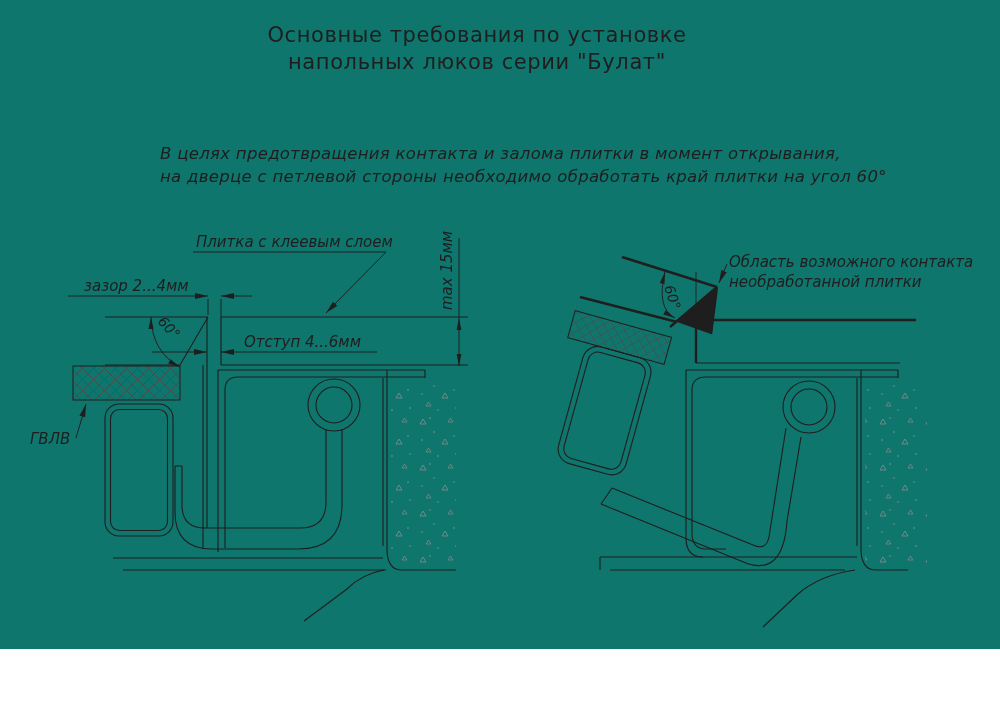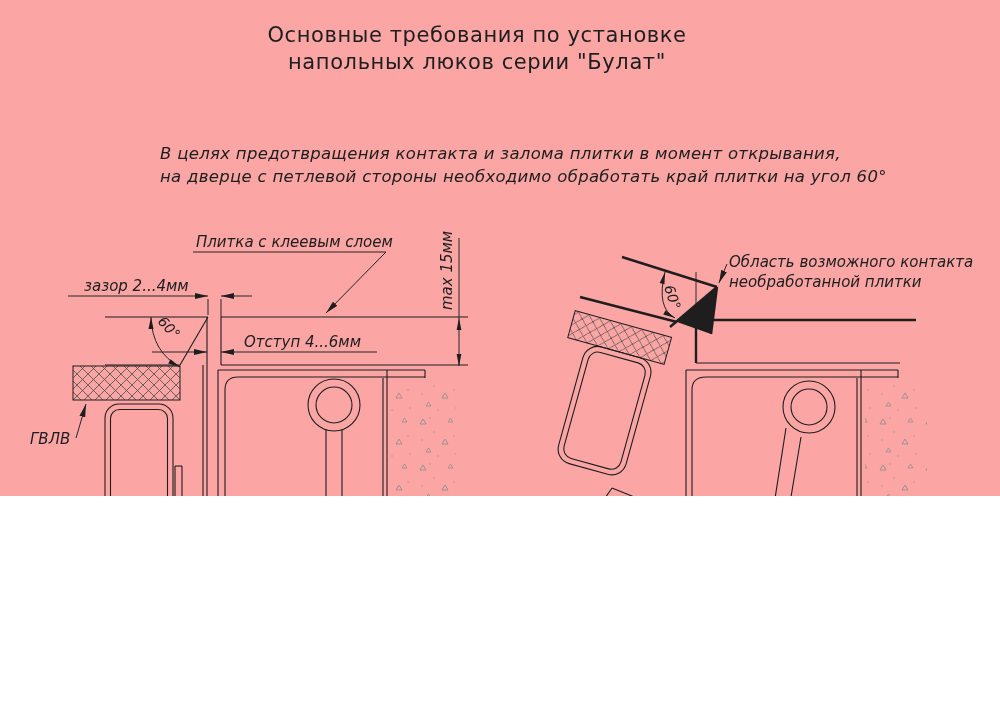--- a/index.html
+++ b/index.html
@@ -1,16 +1,16 @@
 <!DOCTYPE html>
 <html><head>
 <meta charset="utf-8">
 <style>
   html,body{margin:0;padding:0;background:#ffffff;}
-  .stage{position:relative;width:1000px;height:496px;background:#fca5a5;overflow:hidden;
+  .stage{position:relative;width:1000px;height:649px;background:#0f766e;overflow:hidden;
          font-family:"DejaVu Sans",sans-serif;}
   svg{position:absolute;left:0;top:0;}
   .ln  {fill:none;stroke:#1e1e1e;stroke-width:1.1;}
   .thn {fill:none;stroke:#1e1e1e;stroke-width:0.9;}
   .thk {fill:none;stroke:#1e1e1e;stroke-width:2.4;}
   .dim {fill:none;stroke:#1e1e1e;stroke-width:0.95;}
   .fillblk{fill:#1e1e1e;stroke:none;}
   text{fill:#1e1e1e;font-family:"DejaVu Sans",sans-serif;}
   .ttl{font-size:21px;letter-spacing:0.6px;}
   .nte{font-size:16.5px;font-style:italic;letter-spacing:0.3px;}

